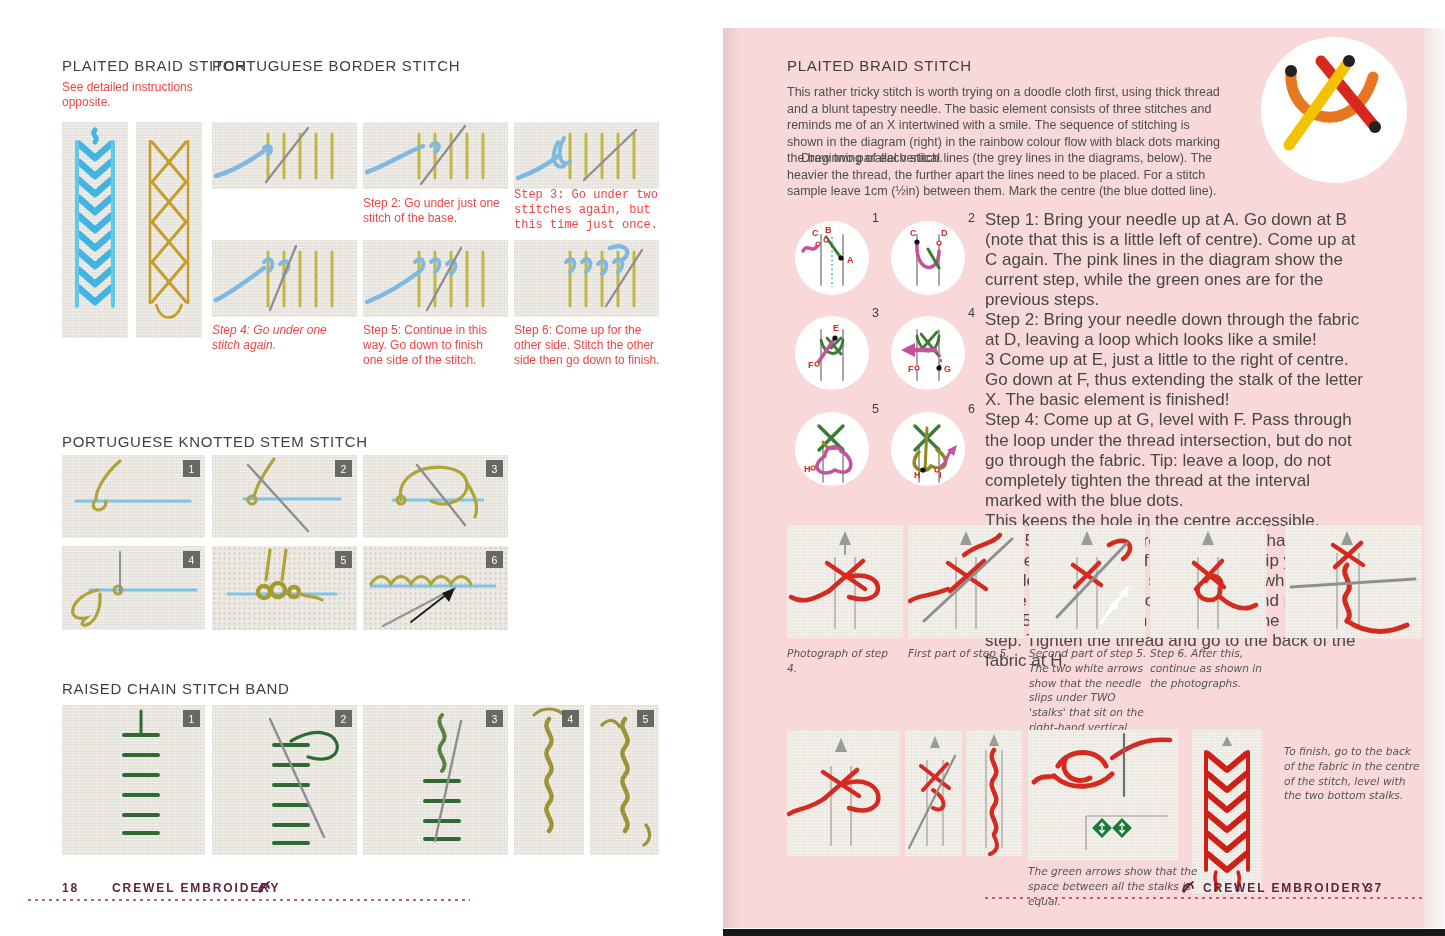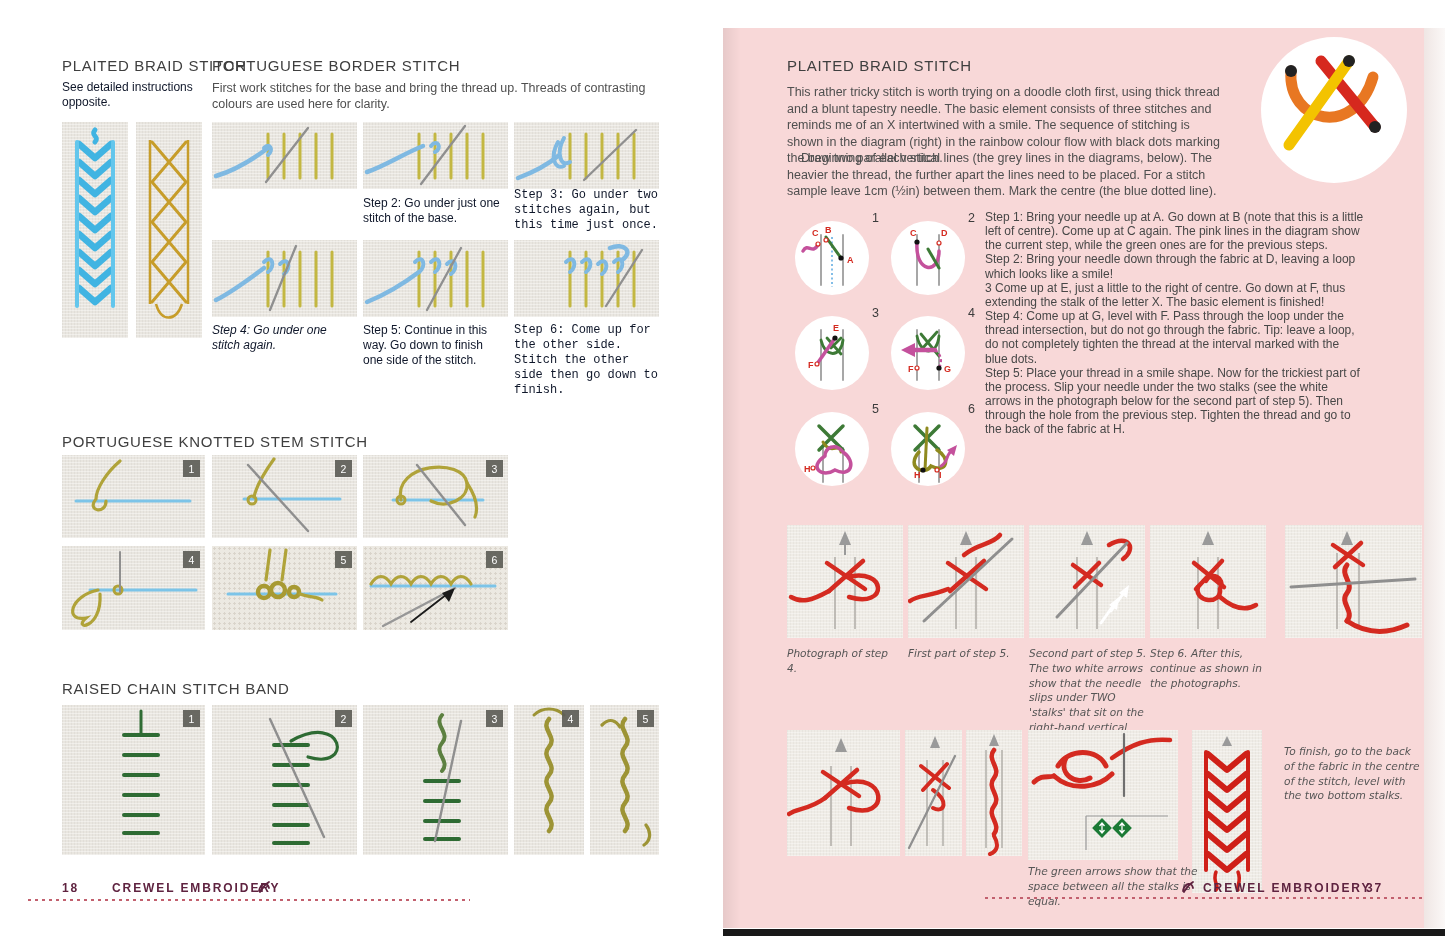--- a/index.html
+++ b/index.html
@@ -1,22 +1,22 @@
 <!DOCTYPE html>
 <html><head>
 <meta charset="utf-8">
 <style>
   html,body{margin:0;padding:0;background:#ffffff;}
   #spread{position:relative;width:1445px;height:936px;background:#ffffff;overflow:hidden;
           font-family:"Liberation Sans",sans-serif;color:#4a4a4a;}
   .a{position:absolute;}
   .h{font-size:15px;font-weight:400;letter-spacing:.7px;color:#3f3f3f;white-space:nowrap;}
   .body{font-size:12.5px;line-height:1.28;color:#4f4f4f;}
-  .cap{font-size:12px;line-height:1.24;color:#0f172a;}
-  .steps{font-size:12px;line-height:1.18;color:#474747;}
+  .cap{font-size:12px;line-height:1.24;color:#ef4444;}
+  .steps{font-size:17px;line-height:1.18;color:#474747;}
   .steps div{margin:0;}
   .capi{font-family:"DejaVu Sans",sans-serif;font-style:italic;font-size:10.6px;line-height:1.4;color:#555;}
   .ph{position:absolute;overflow:hidden;}
   .fab{background:#e9e6e0;background-image:repeating-linear-gradient(0deg,rgba(255,255,255,.4) 0 1px,transparent 1px 3px),repeating-linear-gradient(90deg,rgba(0,0,0,.035) 0 1px,transparent 1px 3px);}
   .fab2{background:#efece6;background-image:repeating-linear-gradient(0deg,rgba(255,255,255,.35) 0 1px,transparent 1px 3px),repeating-linear-gradient(90deg,rgba(0,0,0,.03) 0 1px,transparent 1px 3px);}
   .aida{background:#ece9e2;background-image:radial-gradient(rgba(120,100,80,.16) 1px,transparent 1.2px);background-size:5px 5px;}
   .ph svg{display:block;width:100%;height:100%;}
   .badge{position:absolute;top:5px;right:5px;width:17px;height:17px;background:rgba(93,93,87,.92);
          color:#fff;font-size:10.5px;display:flex;align-items:center;justify-content:center;}
   .pink{position:absolute;left:723px;top:28px;width:701px;height:900px;background:#f8d8d8;}
@@ -48,21 +48,20 @@
 
     <div class="ph fab" style="left:136px;top:122px;width:66px;height:216px;">
       <svg viewBox="0 0 66 216">
         <path d="M16,20 L50,60 M50,20 L16,60 M16,60 L50,100 M50,60 L16,100 M16,100 L50,140 M50,100 L16,140 M16,140 L50,180 M50,140 L16,180" stroke="#c79d2a" stroke-width="3" fill="none" stroke-linecap="round"></path>
         <path d="M14,18 L14,182 M52,18 L52,182" stroke="#c79d2a" stroke-width="2.5" fill="none"></path>
         <path d="M20,182 C25,200 40,200 46,182" stroke="#c79d2a" stroke-width="2.5" fill="none"></path>
       </svg>
     </div>
 
     <div class="a h" style="left:212px;top:57px;">PORTUGUESE BORDER STITCH</div>
-    <div class="a body" style="left:212px;top:80px;width:448px;">First work stitches for the base and bring the thread up. Threads of contrasting colours are used here for clarity.</div>
 
     <div class="ph fab" style="left:212px;top:122px;width:145px;height:67px;">
       <svg viewBox="0 0 145 67">
           <path d="M56,12 L56,56 M72,12 L72,56 M88,12 L88,56 M104,12 L104,56 M120,12 L120,56" stroke="#c3b742" stroke-width="3" fill="none" stroke-linecap="round"></path>
       <path d="M4,54 C24,48 40,38 56,26" stroke="#7fb9e2" stroke-width="4.5" fill="none" stroke-linecap="round"></path>
       <path d="M52,26 C58,20 62,28 56,33" stroke="#7fb9e2" stroke-width="4" fill="none" stroke-linecap="round"></path>
       <path d="M96,6 L54,60" stroke="#8f8f8f" stroke-width="2.3" stroke-linecap="round"></path>
         </svg>
     </div>
     <div class="ph fab" style="left:363px;top:122px;width:145px;height:67px;">
@@ -105,21 +104,21 @@
       <svg viewBox="0 0 145 77">
           <path d="M56,12 L56,66 M72,12 L72,66 M88,12 L88,66 M104,12 L104,66 M120,12 L120,66" stroke="#c3b742" stroke-width="3" fill="none" stroke-linecap="round"></path>
       <path d="M52,22 C60,14 64,26 56,32 M68,22 C76,14 80,26 72,32 M84,24 C92,16 96,28 88,34 M100,22 C108,14 112,26 104,32" stroke="#7fb9e2" stroke-width="4" fill="none" stroke-linecap="round"></path>
       <path d="M96,8 C110,2 120,12 108,20" stroke="#7fb9e2" stroke-width="4.5" fill="none" stroke-linecap="round"></path>
       <path d="M128,10 L92,66" stroke="#8f8f8f" stroke-width="2.3" stroke-linecap="round"></path>
         </svg>
     </div>
 
     <div class="a cap" style="left:212px;top:323px;width:140px;font-style:italic;">Step 4: Go under one stitch again.</div>
     <div class="a cap" style="left:363px;top:323px;width:142px;">Step 5: Continue in this way. Go down to finish one side of the stitch.</div>
-    <div class="a cap" style="left:514px;top:323px;width:148px;font-family:Liberation Mono, monospace;">Step 6: Come up for the other side. Stitch the other side then go down to finish.</div>
+    <div class="a cap" style="left:514px;top:323px;width:148px;">Step 6: Come up for the other side. Stitch the other side then go down to finish.</div>
 
     <div class="a h" style="left:62px;top:433px;">PORTUGUESE KNOTTED STEM STITCH</div>
 
     <div class="ph fab" style="left:62px;top:455px;width:143px;height:83px;">
       <svg viewBox="0 0 143 83">
           <path d="M14,46 L128,46" stroke="#7cc4e8" stroke-width="3" stroke-linecap="round"></path>
       <path d="M58,6 C44,18 34,34 34,44 M34,44 C24,56 44,60 44,46" stroke="#b0a339" stroke-width="3.2" fill="none" stroke-linecap="round"></path>
         </svg>
       <span class="badge">1</span>
     </div>
@@ -321,20 +320,21 @@
   <span class="num" style="left:872px;top:306px;">3</span>
   <span class="num" style="left:968px;top:306px;">4</span>
   <span class="num" style="left:872px;top:402px;">5</span>
   <span class="num" style="left:968px;top:402px;">6</span>
 
   <div class="a steps" style="left:985px;top:210px;width:380px;">
     <div>Step 1: Bring your needle up at A. Go down at B (note that this is a little left of centre). Come up at C again. The pink lines in the diagram show the current step, while the green ones are for the previous steps.</div>
     <div>Step 2: Bring your needle down through the fabric at D, leaving a loop which looks like a smile!</div>
     <div>3 Come up at E, just a little to the right of centre. Go down at F, thus extending the stalk of the letter X. The basic element is finished!</div>
     <div>Step 4: Come up at G, level with F. Pass through the loop under the thread intersection, but do not go through the fabric. Tip: leave a loop, do not completely tighten the thread at the interval marked with the blue dots.</div>
+    <div>This keeps the hole in the centre accessible.</div>
     <div>Step 5: Place your thread in a smile shape. Now for the trickiest part of the process. Slip your needle under the two stalks (see the white arrows in the photograph below for the second part of step 5). Then through the hole from the previous step. Tighten the thread and go to the back of the fabric at H.</div>
   </div>
 
   <div class="ph fab2" style="left:787px;top:525px;width:116px;height:113px;">
     <svg viewBox="0 0 116 113">
         <path d="M48,32 L48,104 M68,32 L68,104" stroke="#b3b0ab" stroke-width="1.6"></path>
     <polygon points="58,6 52,20 64,20" fill="#9a9a9a"></polygon>
         <path d="M58,20 L58,30" stroke="#9a9a9a" stroke-width="2"></path>
     <path d="M40,38 L78,64 M76,36 L42,66" stroke="#d42a20" stroke-width="4.5" stroke-linecap="round"></path>
     <path d="M60,52 C100,42 102,84 62,72" stroke="#d42a20" stroke-width="4.5" fill="none" stroke-linecap="round"></path>

